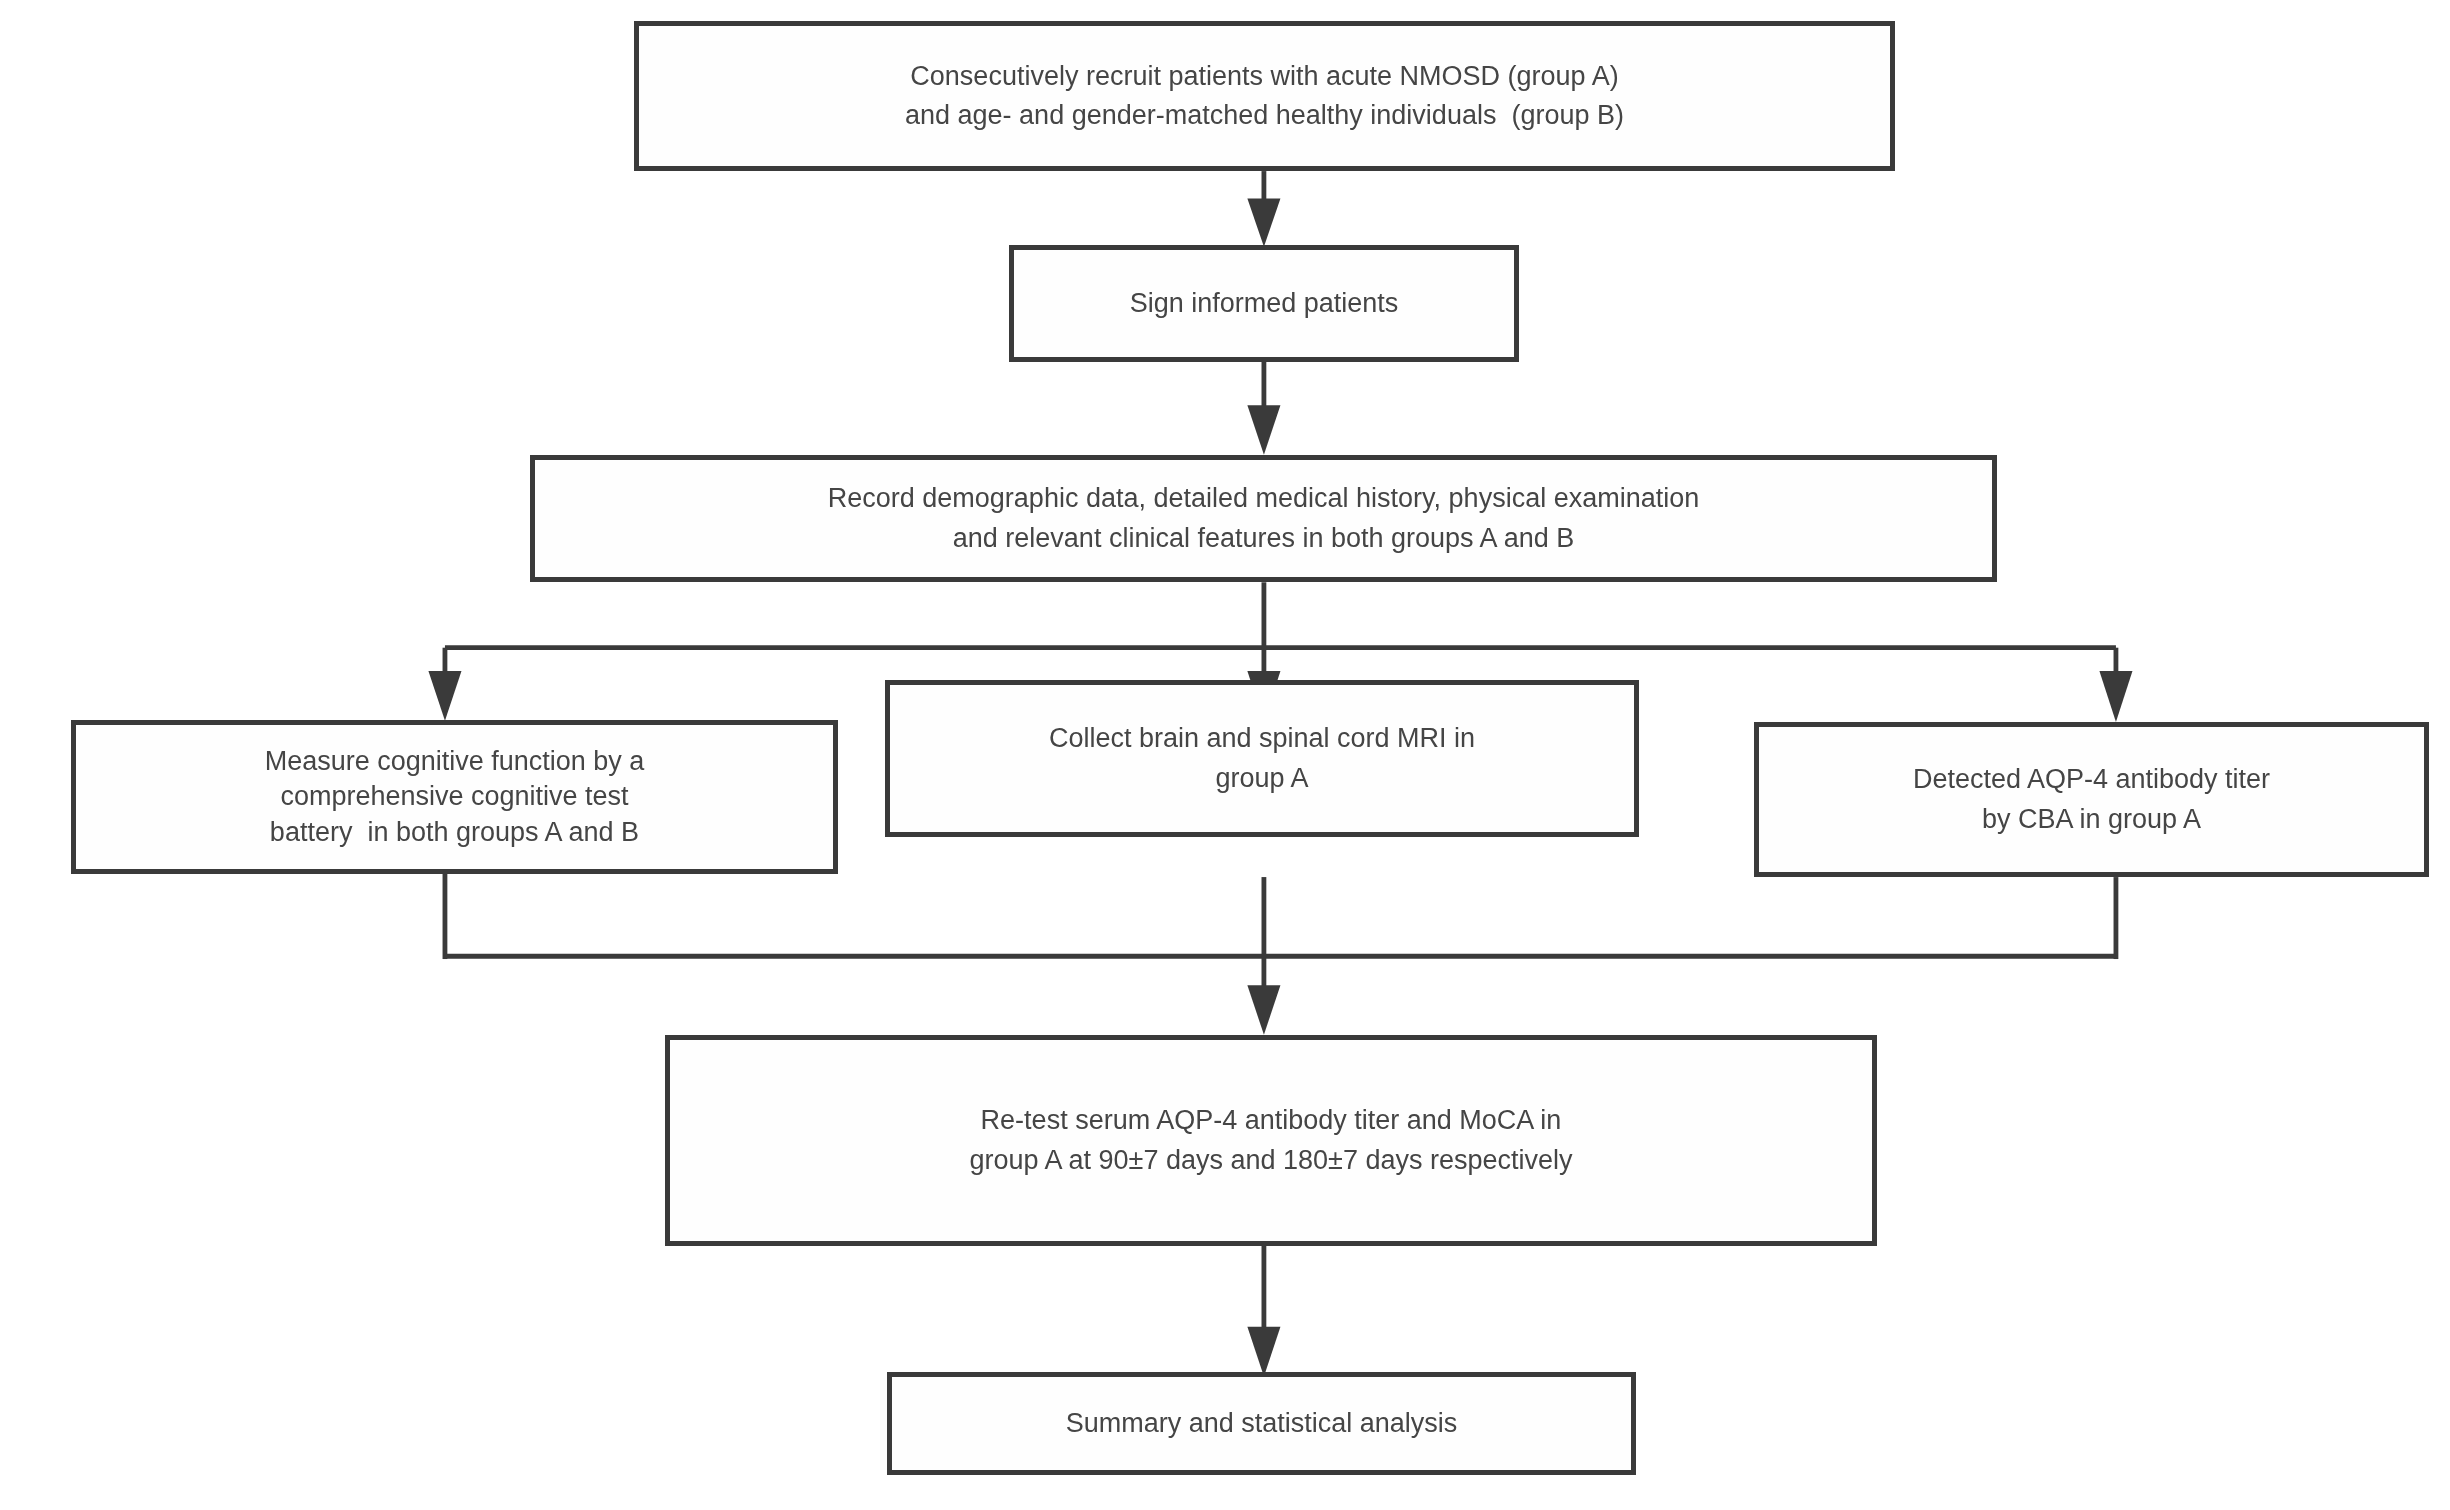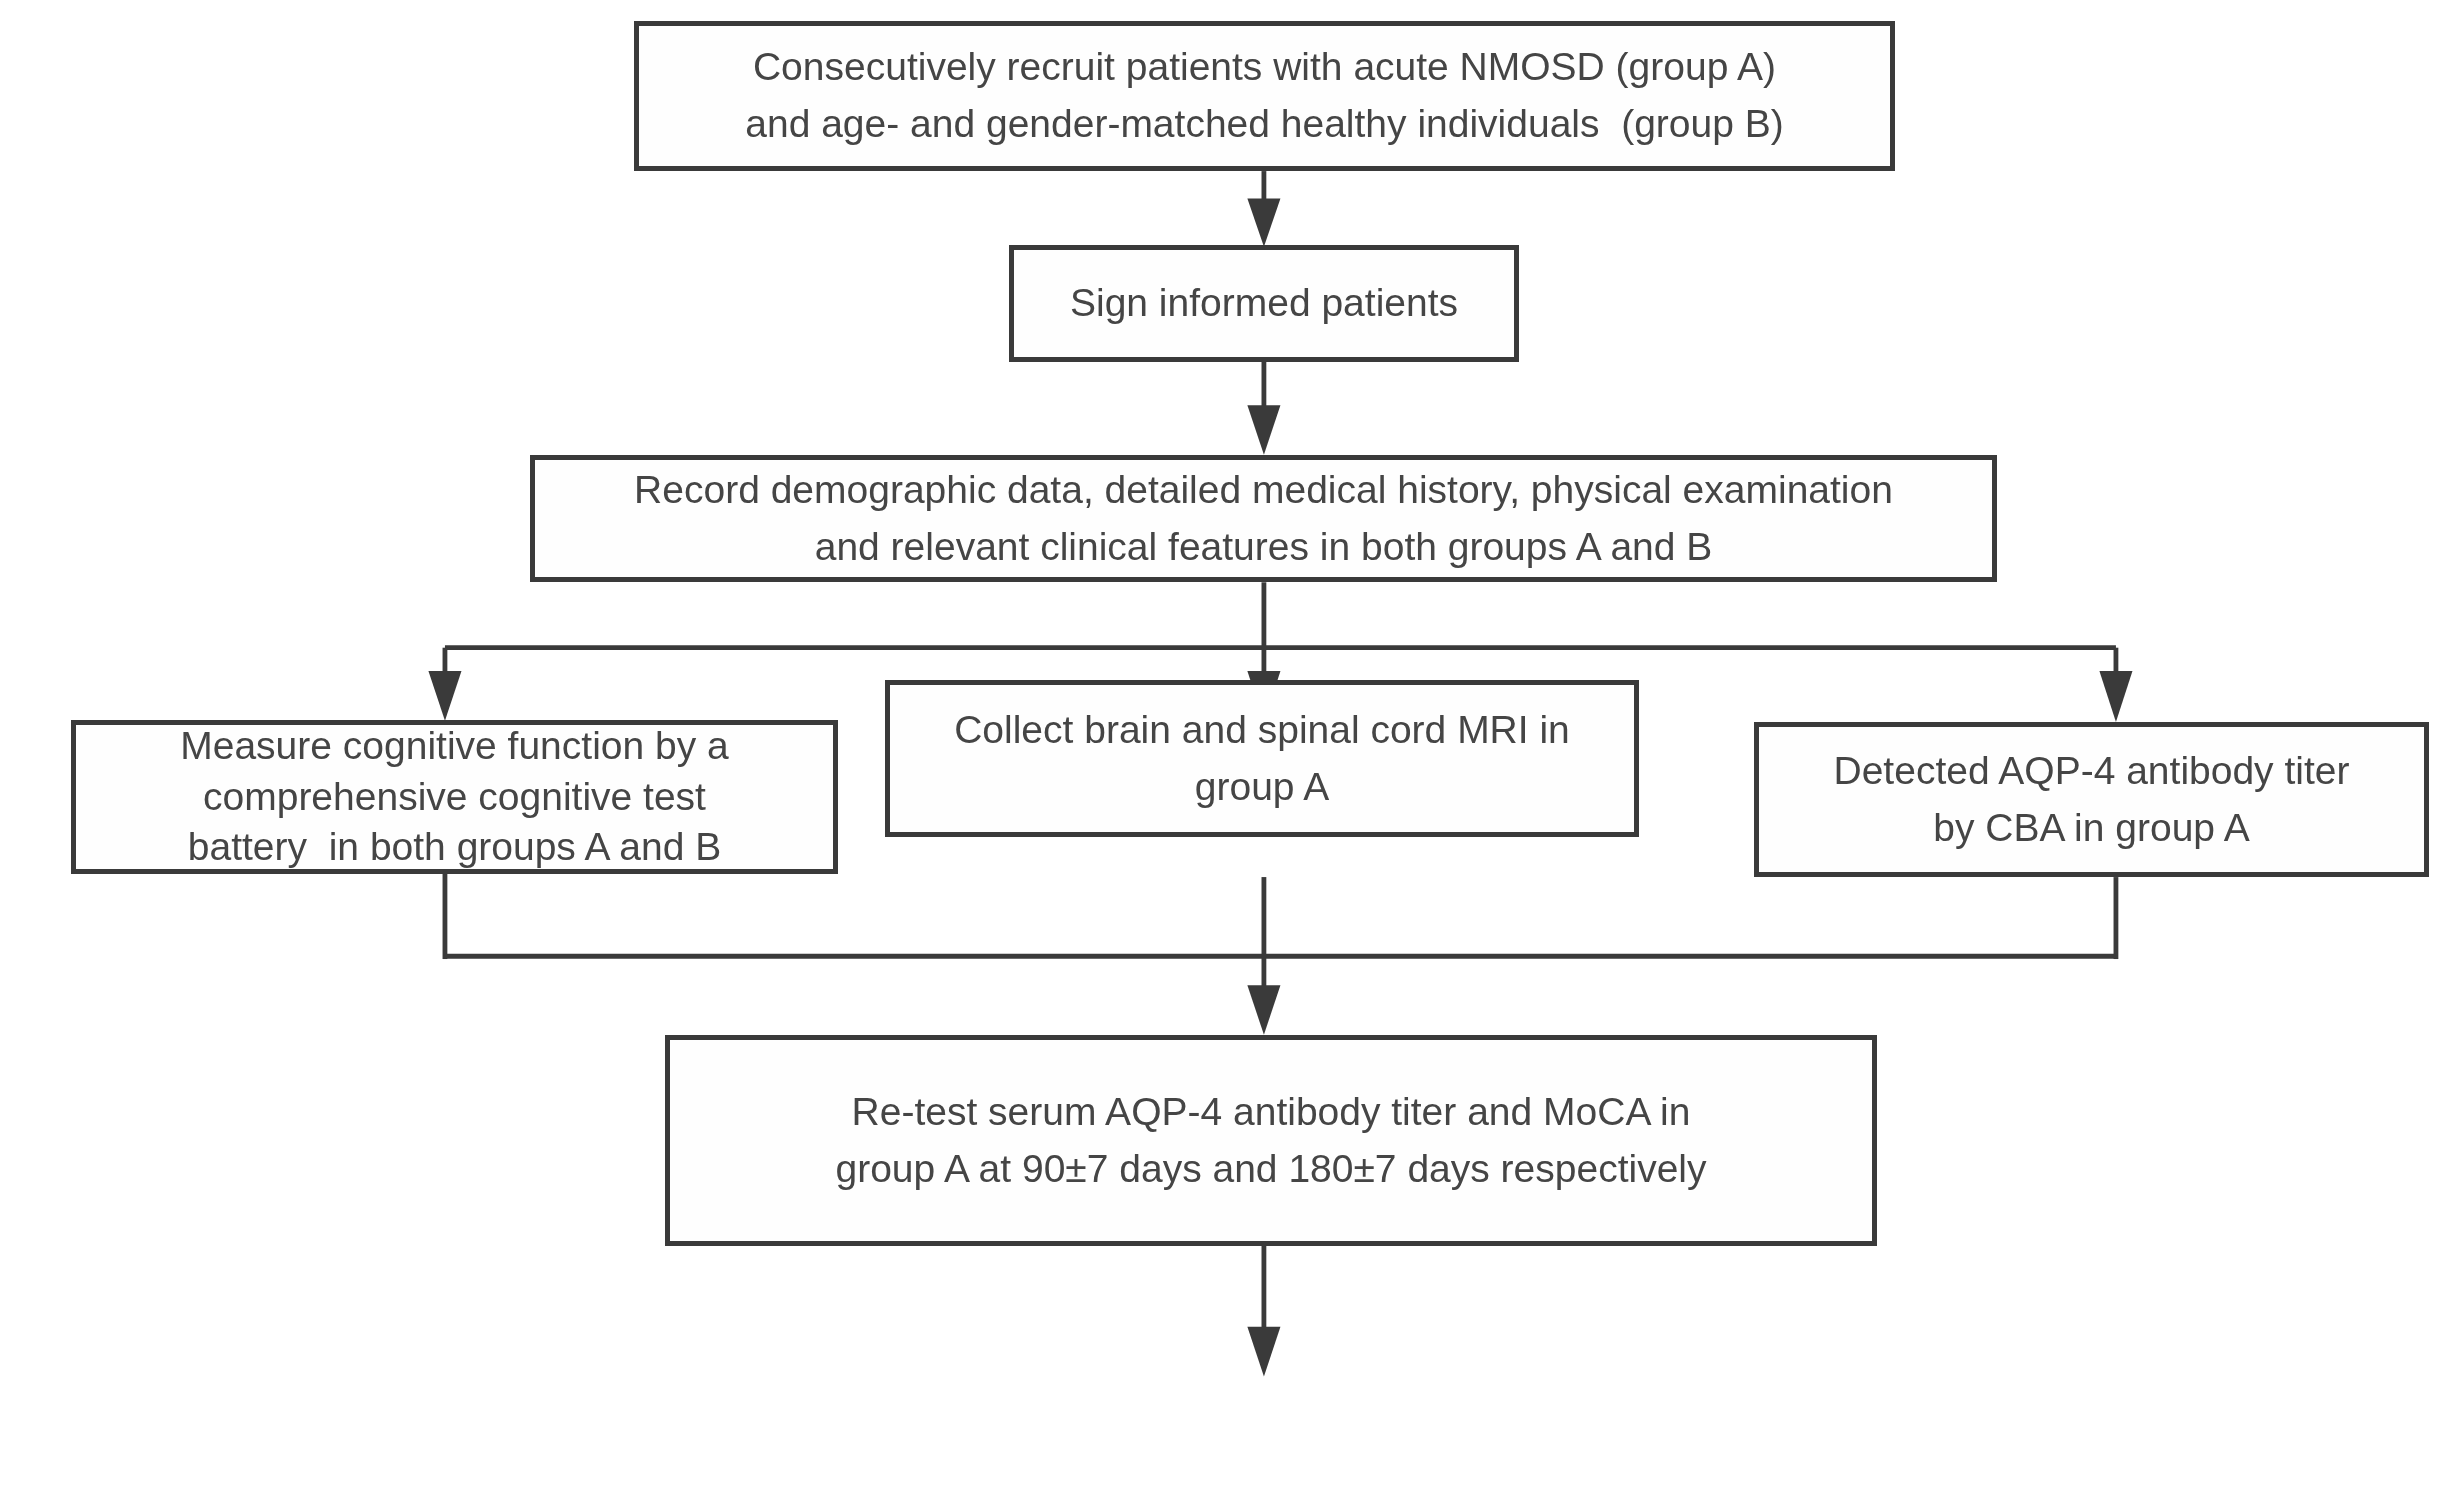--- a/index.html
+++ b/index.html
@@ -29,21 +29,21 @@
     box-sizing: border-box;
     border: 5.5px solid #3a3a3a;
     background: #fefefe;
     display: flex;
     align-items: center;
     justify-content: center;
     text-align: center;
   }
   .node-text {
     white-space: pre-wrap;
-    font-size: 39px;
+    font-size: 27px;
     line-height: 1.45;
     padding: 0 9.6px;
   }
   .node-text.tight {
     line-height: 1.3;
   }
   
   #n-recruit   { left: 634px;  top: 20.7px;   width: 1261px; height: 150px; }
   #n-consent   { left: 1009px; top: 245px;  width: 510px;  height: 117px; }
   #n-record    { left: 530px;  top: 455px;  width: 1467px; height: 127px; }
@@ -119,15 +119,18 @@
   <div class="node" id="n-aqp4">
     <span class="node-text">Detected AQP-4 antibody titer
 by CBA in group A</span>
   </div>
 
   <div class="node" id="n-retest">
     <span class="node-text">Re-test serum AQP-4 antibody titer and MoCA in
 group A at 90±7 days and 180±7 days respectively</span>
   </div>
 
+  <div class="node" id="n-summary">
+    <span class="node-text">Summary and statistical analysis</span>
+  </div>
 
 </div>
 
 
 </body></html>

